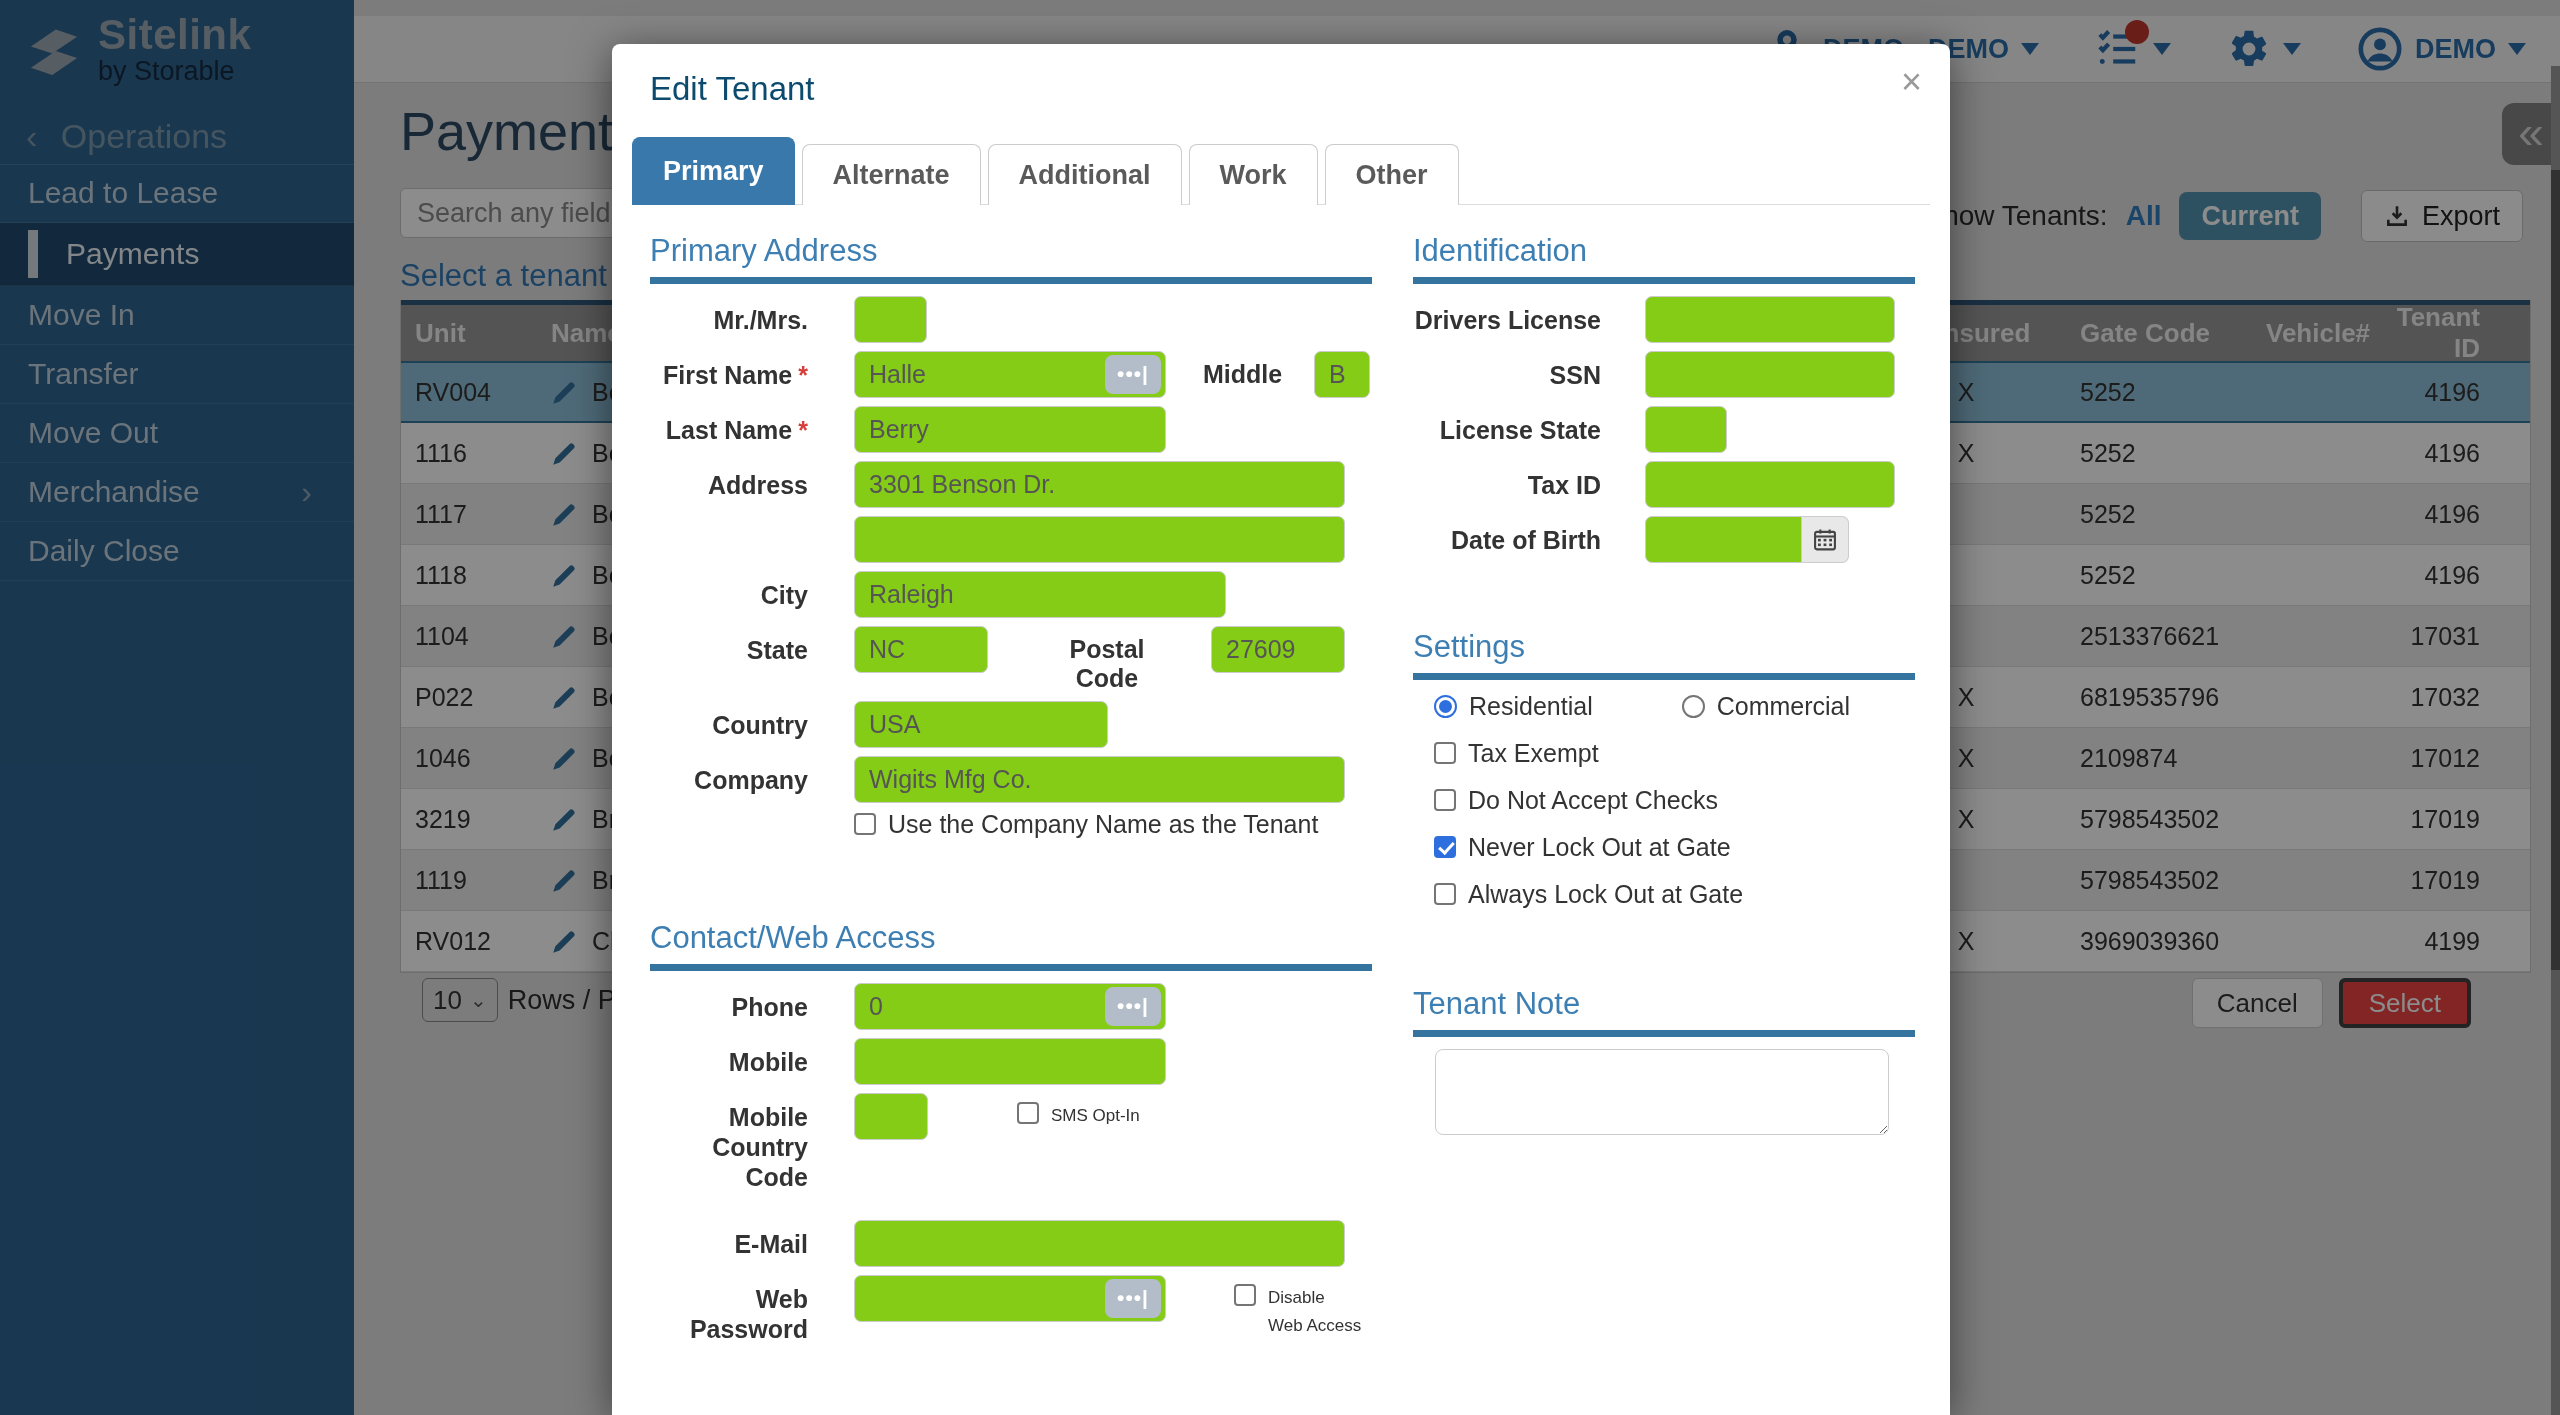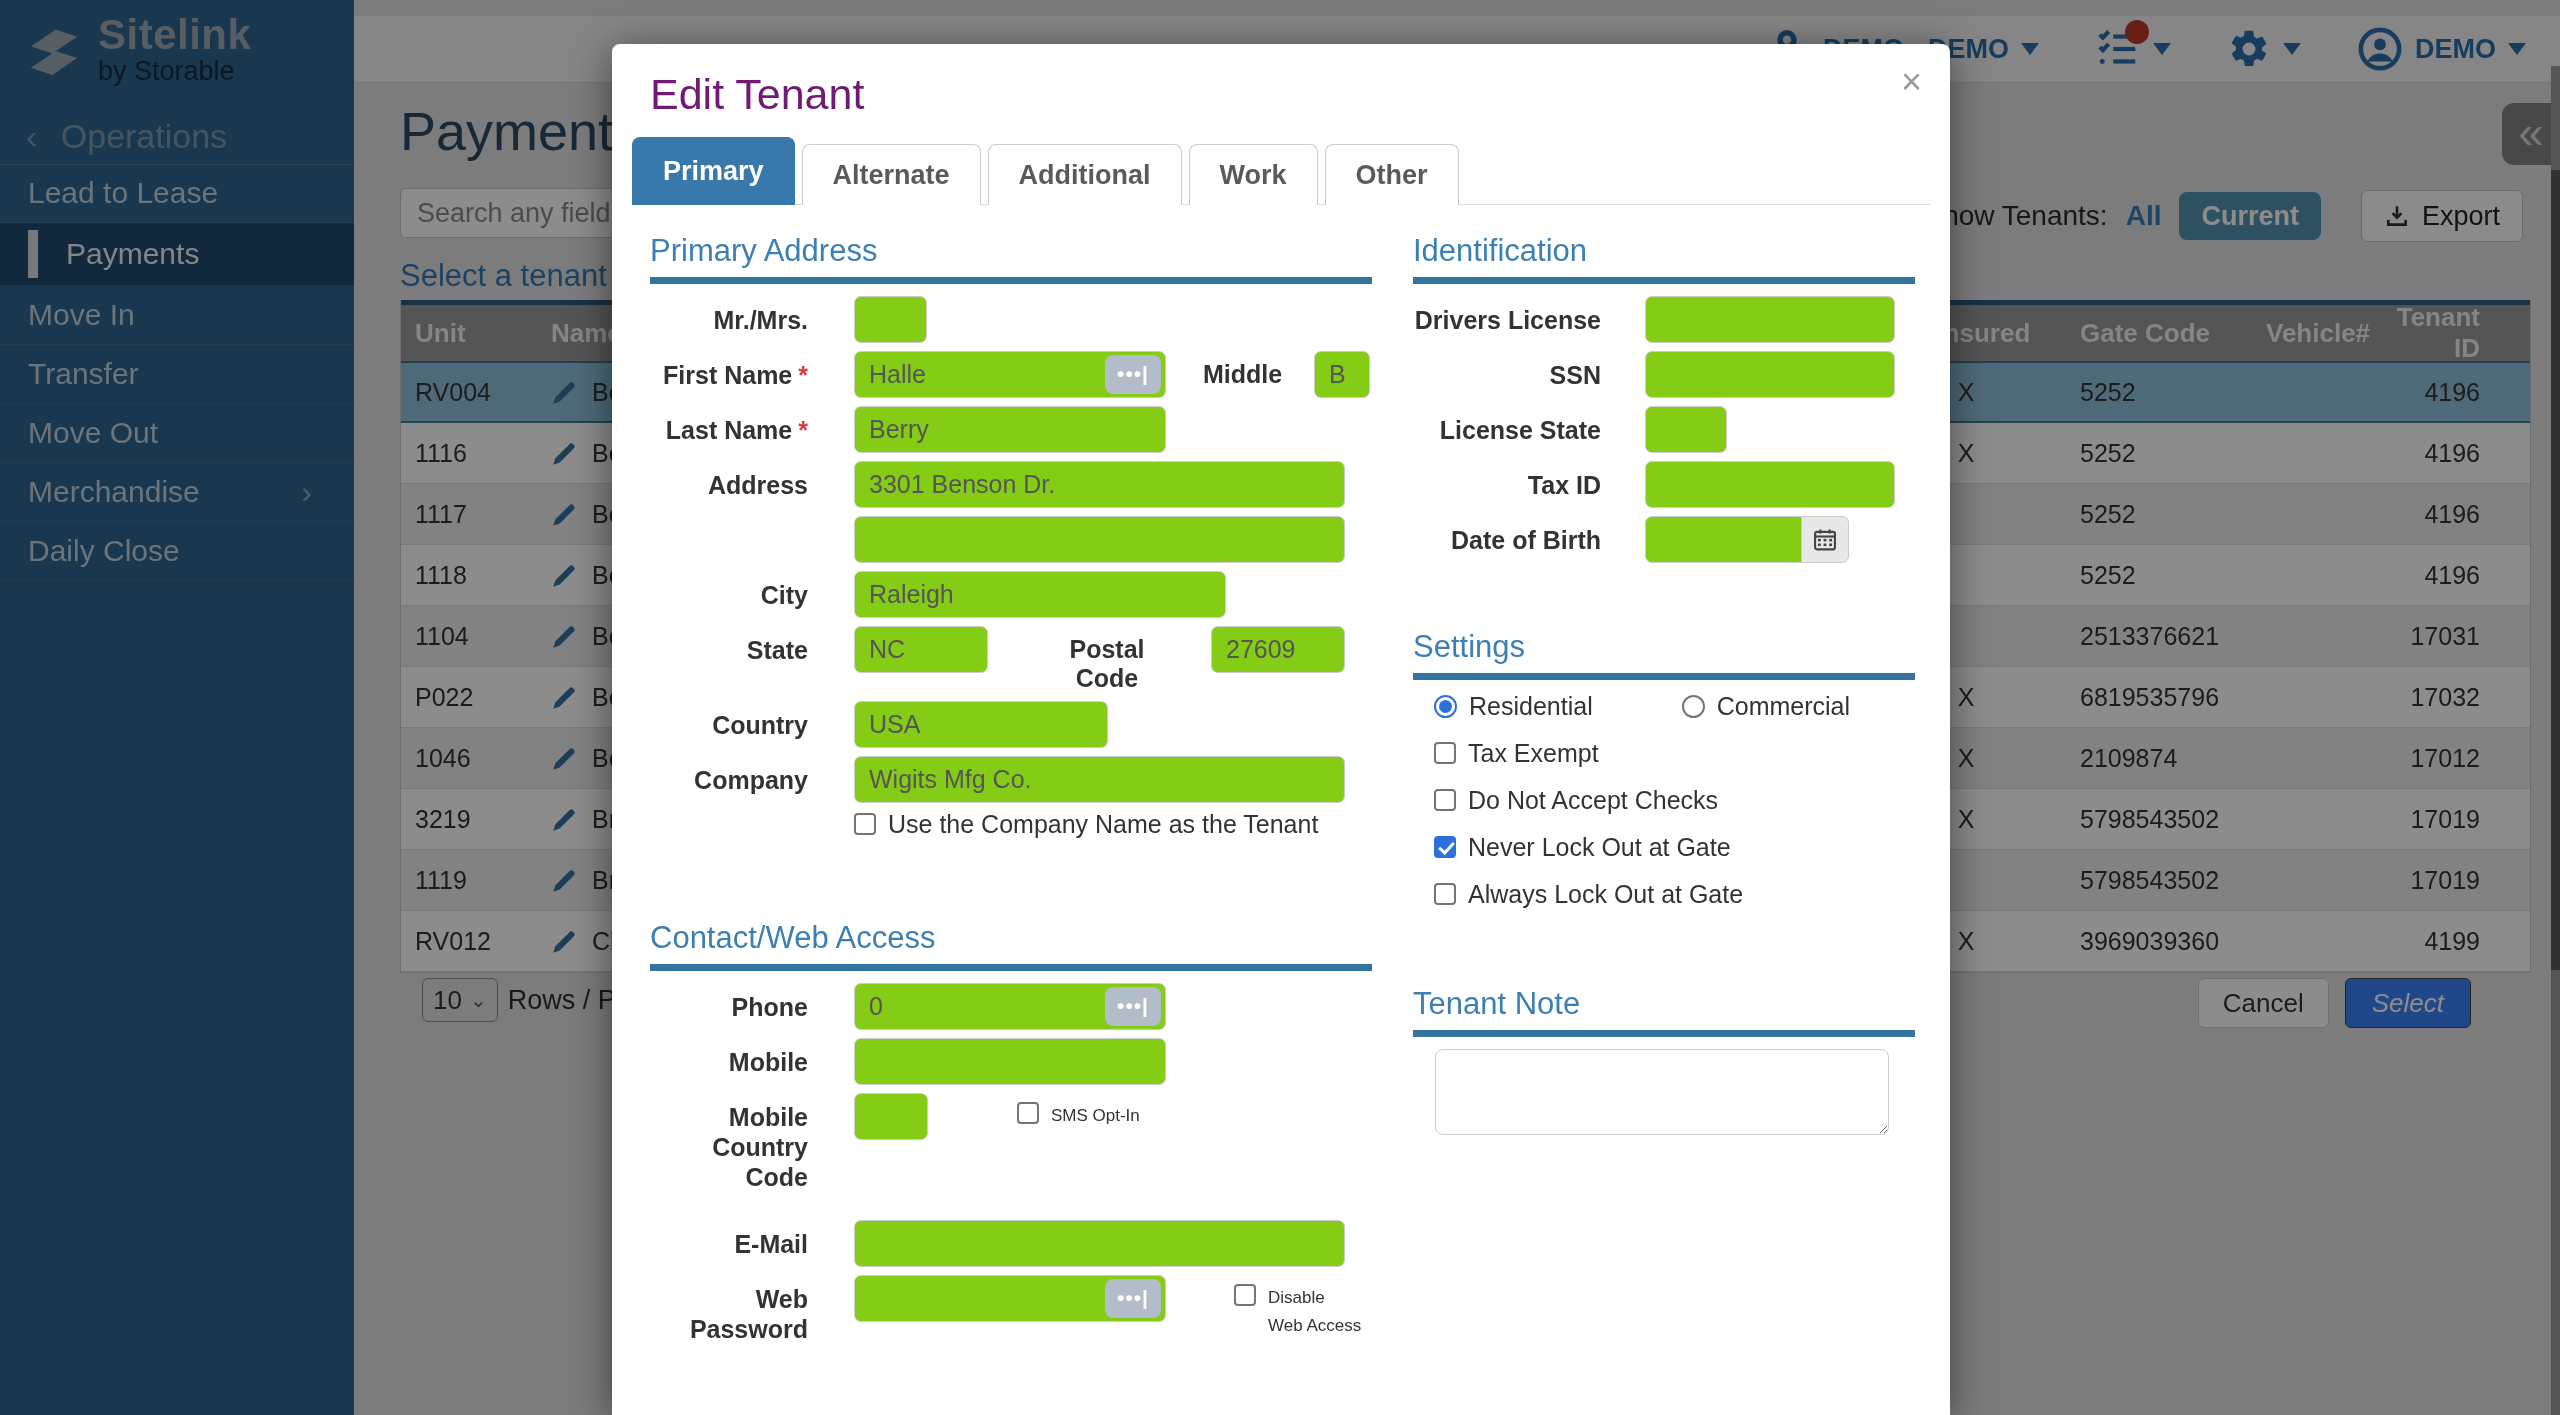--- a/index.html
+++ b/index.html
@@ -69,27 +69,27 @@
   .c-veh{width:100px;text-align:center;flex:none;}
   .c-ten{width:164px;text-align:right;padding-right:50px;box-sizing:border-box;flex:none;}
   .sort-asc{font-size:16px;color:#e8e8e8;margin-left:8px;}
   .tfooter{position:absolute;left:400px;top:978px;width:2129px;display:flex;align-items:center;}
   .pgsel{display:flex;align-items:center;gap:8px;border:1px solid #8a8a8a;border-radius:6px;
          height:42px;padding:0 10px;margin-left:22px;font-size:26px;color:#333;background:transparent;cursor:pointer;}
   .pg-label{font-size:27px;color:#2e2e2e;margin-left:10px;}
   .footer-btns{position:absolute;right:58px;top:0;display:flex;gap:16px;}
   .cancel-btn{background:#fff;border:1px solid #ccc;border-radius:6px;height:50px;padding:0 24px;
               font-size:26px;color:#333;cursor:pointer;font-family:"Liberation Sans",sans-serif;}
-  .select-btn{background:#3b82f6;border:1px solid #404040;border-radius:6px;height:50px;padding:0 26px;
-              font-size:26px;color:#fff;cursor:pointer;font-family:"Liberation Sans",sans-serif;font-style:italic;}
+  .select-btn{background:#ef4444;border:4px solid #404040;border-radius:6px;height:50px;padding:0 26px;
+              font-size:26px;color:#fff;cursor:pointer;font-family:"Liberation Sans",sans-serif;}
   
   .overlay{position:absolute;inset:0;background:rgba(0,0,0,.45);z-index:5;}
   .modal{position:absolute;left:612px;top:44px;width:1338px;height:1371px;background:#fff;
          border-radius:8px 8px 0 0;box-shadow:0 6px 40px rgba(0,0,0,.5);z-index:10;overflow:hidden;}
-  .modal-title{position:absolute;left:38px;top:26px;font-size:43px;font-weight:500;color:#701a75;}
+  .modal-title{position:absolute;left:38px;top:26px;font-size:33px;font-weight:500;color:#0c4a6e;}
   .modal-close{position:absolute;right:28px;top:20px;font-size:36px;color:#9a9a9a;cursor:pointer;line-height:36px;}
   .tabs{position:absolute;left:20px;top:92px;right:20px;height:68px;border-bottom:1px solid #ddd;
         display:flex;align-items:flex-end;gap:7px;}
   .tab{height:60px;line-height:60px;padding:0 30px;border:1px solid #ccc;border-bottom:none;
        border-radius:8px 8px 0 0;background:#fff;color:#5a5a5a;font-size:27px;font-weight:bold;
        cursor:pointer;margin-bottom:-1px;}
   .tab.active{background:#3878ab;border-color:#3878ab;color:#fff;height:67px;line-height:67px;}
   .col-left{position:absolute;left:38px;top:189px;width:722px;}
   .col-right{position:absolute;left:801px;top:189px;width:502px;}
   .h2sec{font-size:31px;color:#3d7fb3;font-weight:400;line-height:36px;padding-bottom:8px;

